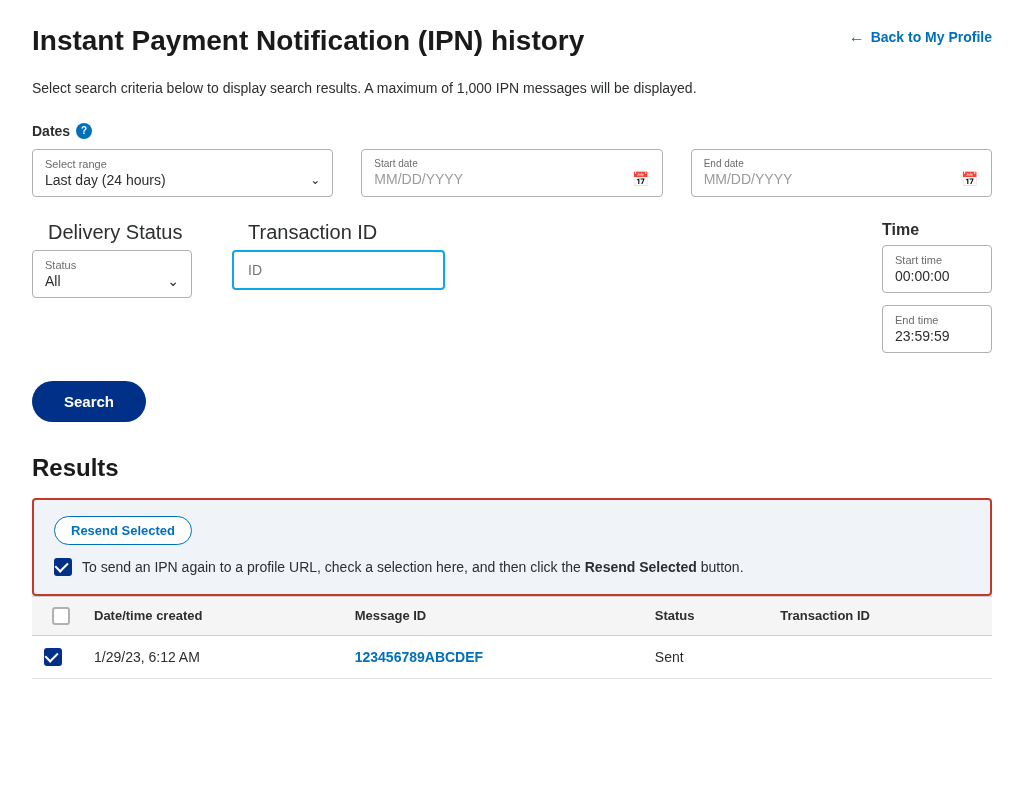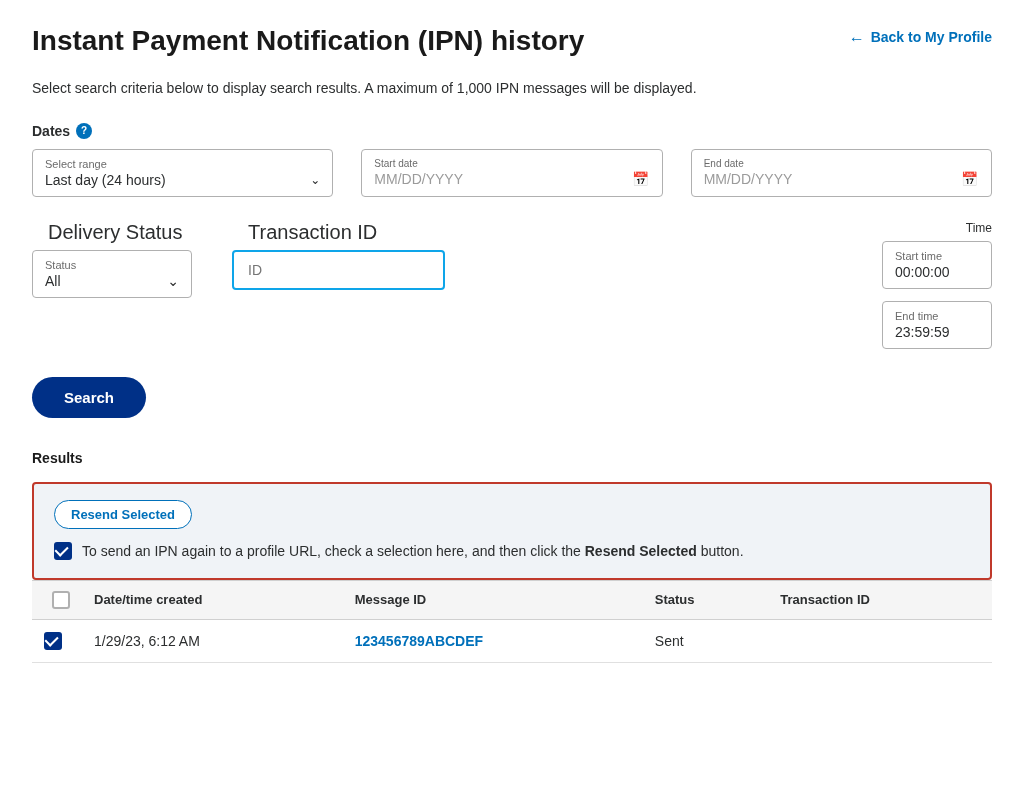--- a/index.html
+++ b/index.html
@@ -175,23 +175,22 @@
       background: #fff;
       min-width: 200px;
       outline: none;
     }
     .time-group {
       display: flex;
       flex-direction: column;
       gap: 6px;
     }
     .time-group-label {
-      font-size: 12px;
-      font-weight: 400;
-      text-align: right;
+      font-size: 16px;
+      font-weight: 700;
     }
     .time-fields {
       display: flex;
       gap: 12px;
       flex-direction: column;
     }
     .time-field {
       border: 1px solid #b0b0b0;
       border-radius: 4px;
       padding: 8px 12px;
@@ -213,21 +212,21 @@
       color: white;
       border: none;
       border-radius: 24px;
       padding: 12px 32px;
       font-size: 15px;
       font-weight: 600;
       cursor: pointer;
       margin-bottom: 32px;
     }
     .results-title {
-      font-size: 14px;
+      font-size: 24px;
       font-weight: 700;
       margin-bottom: 16px;
       color: #1a1a1a;
     }
     .resend-banner {
       border: 2px solid #c0392b;
       border-radius: 4px;
       background: #f0f3f7;
       padding: 16px 20px;
       margin-bottom: 0;

